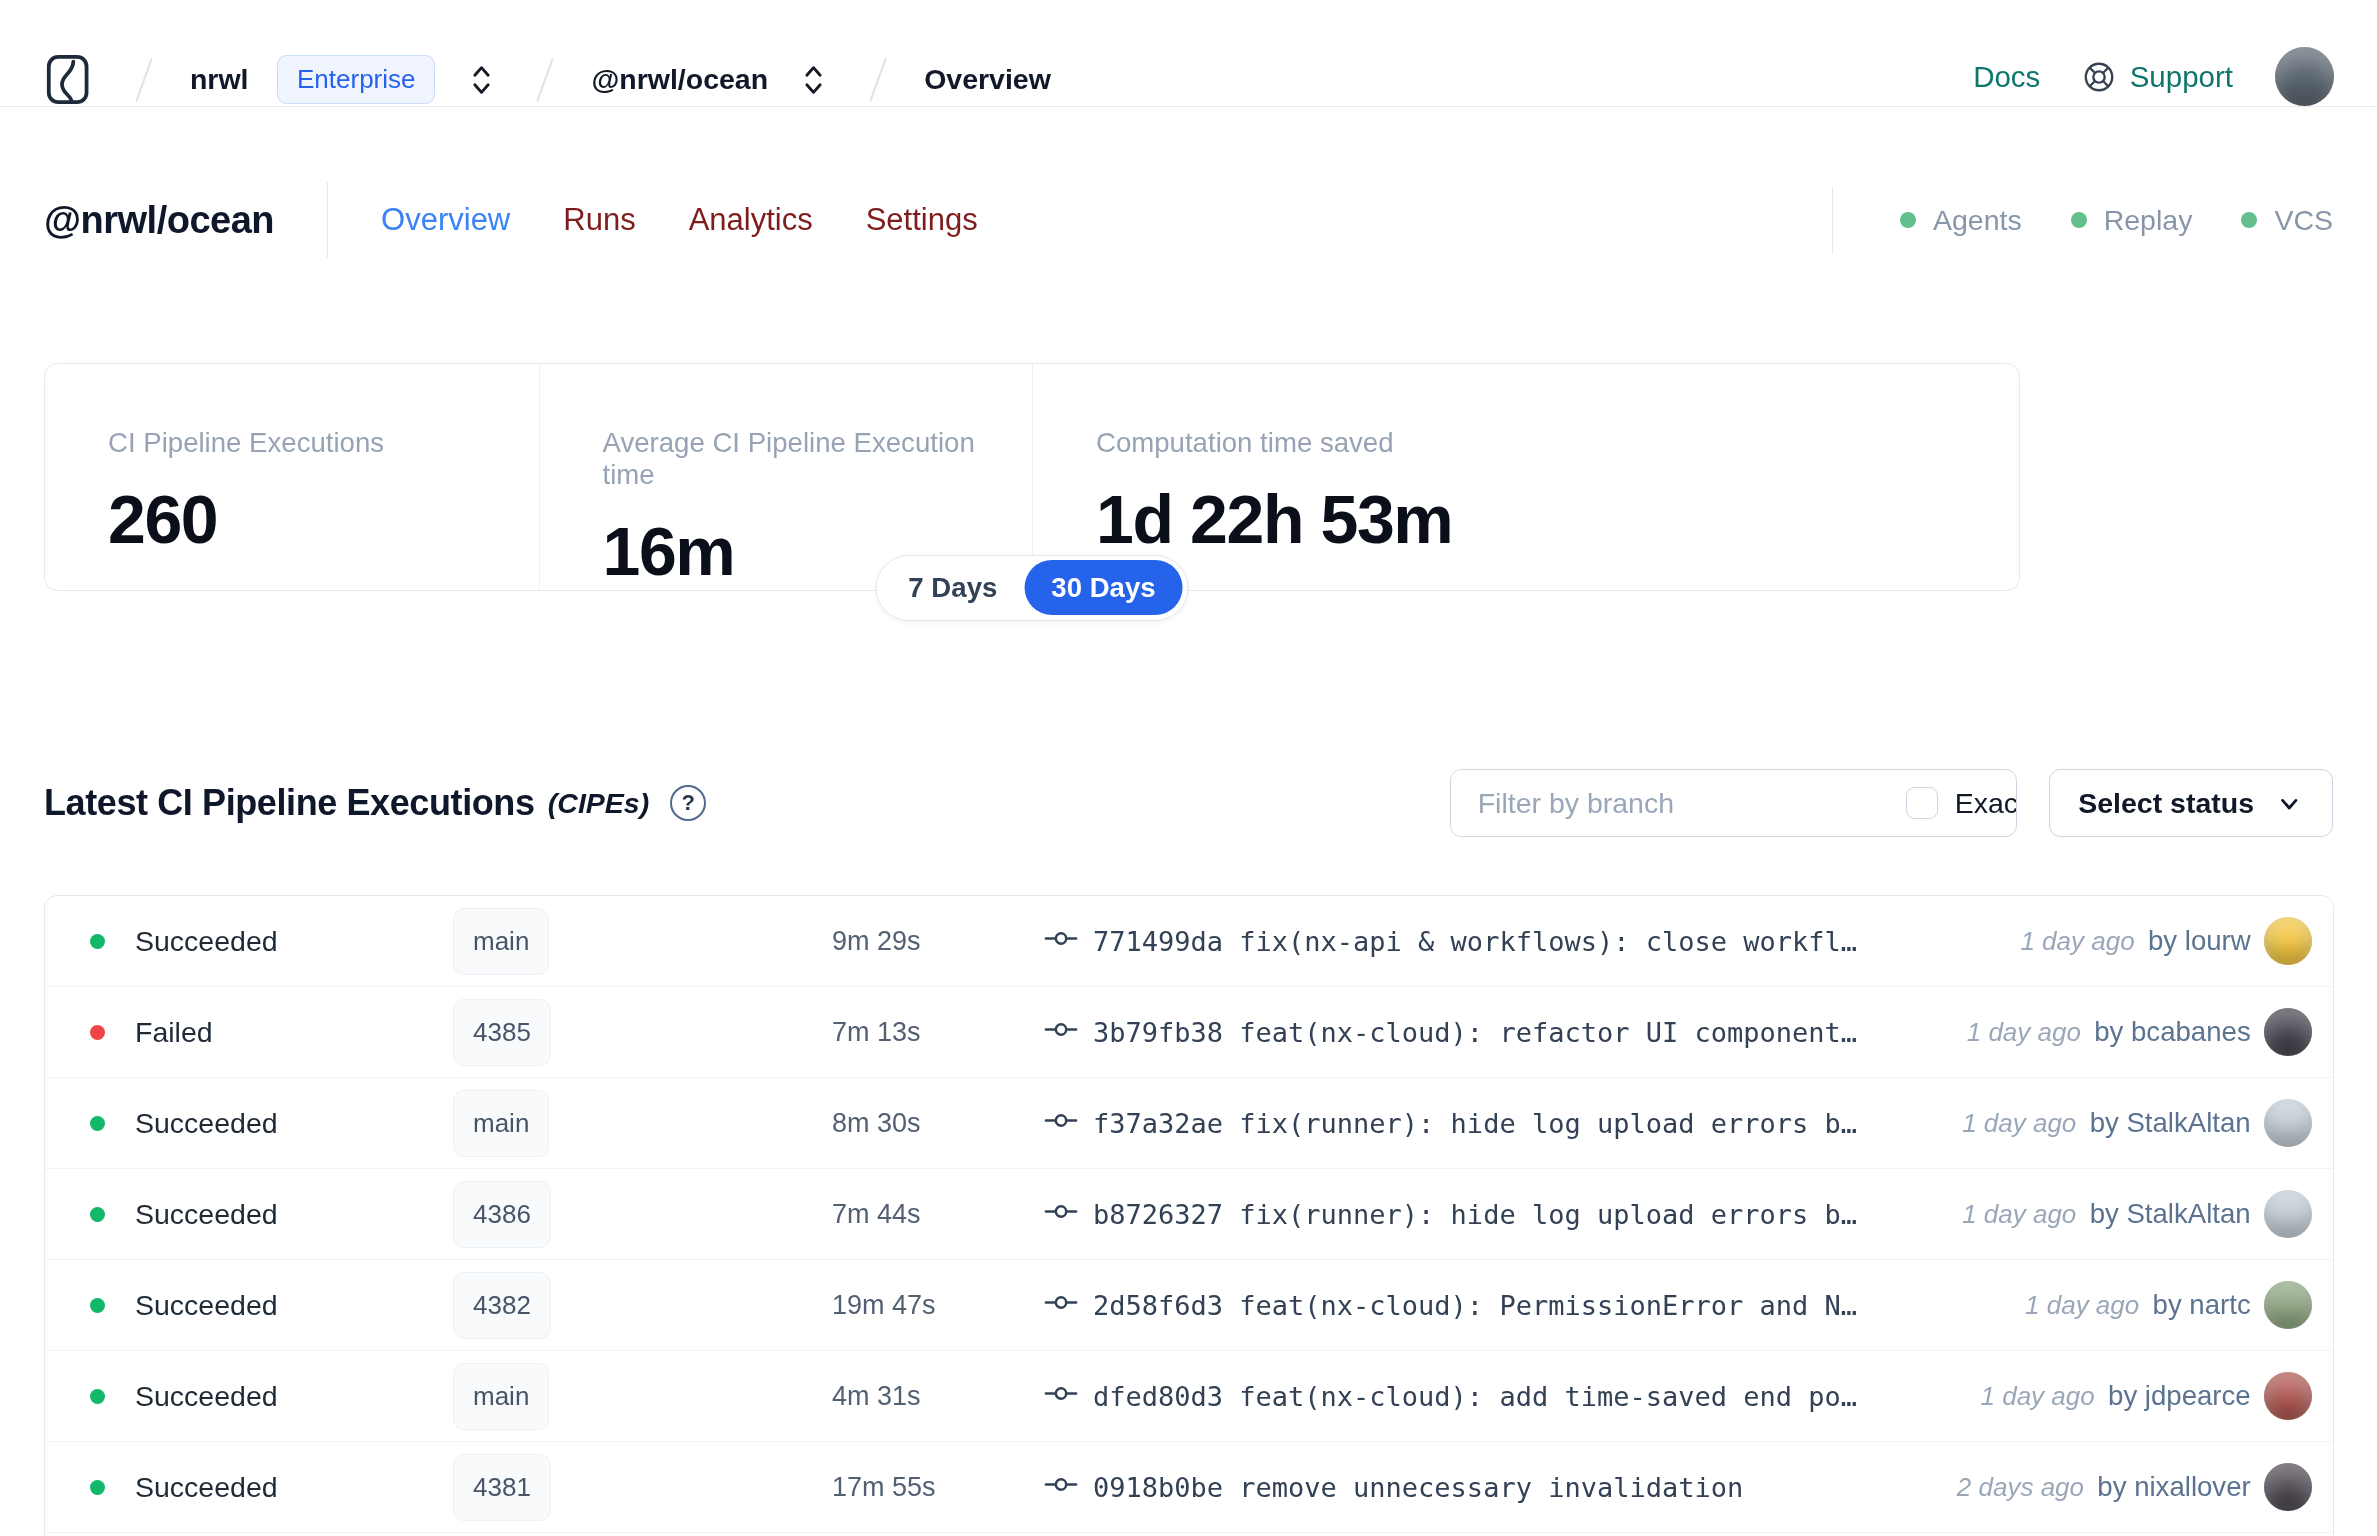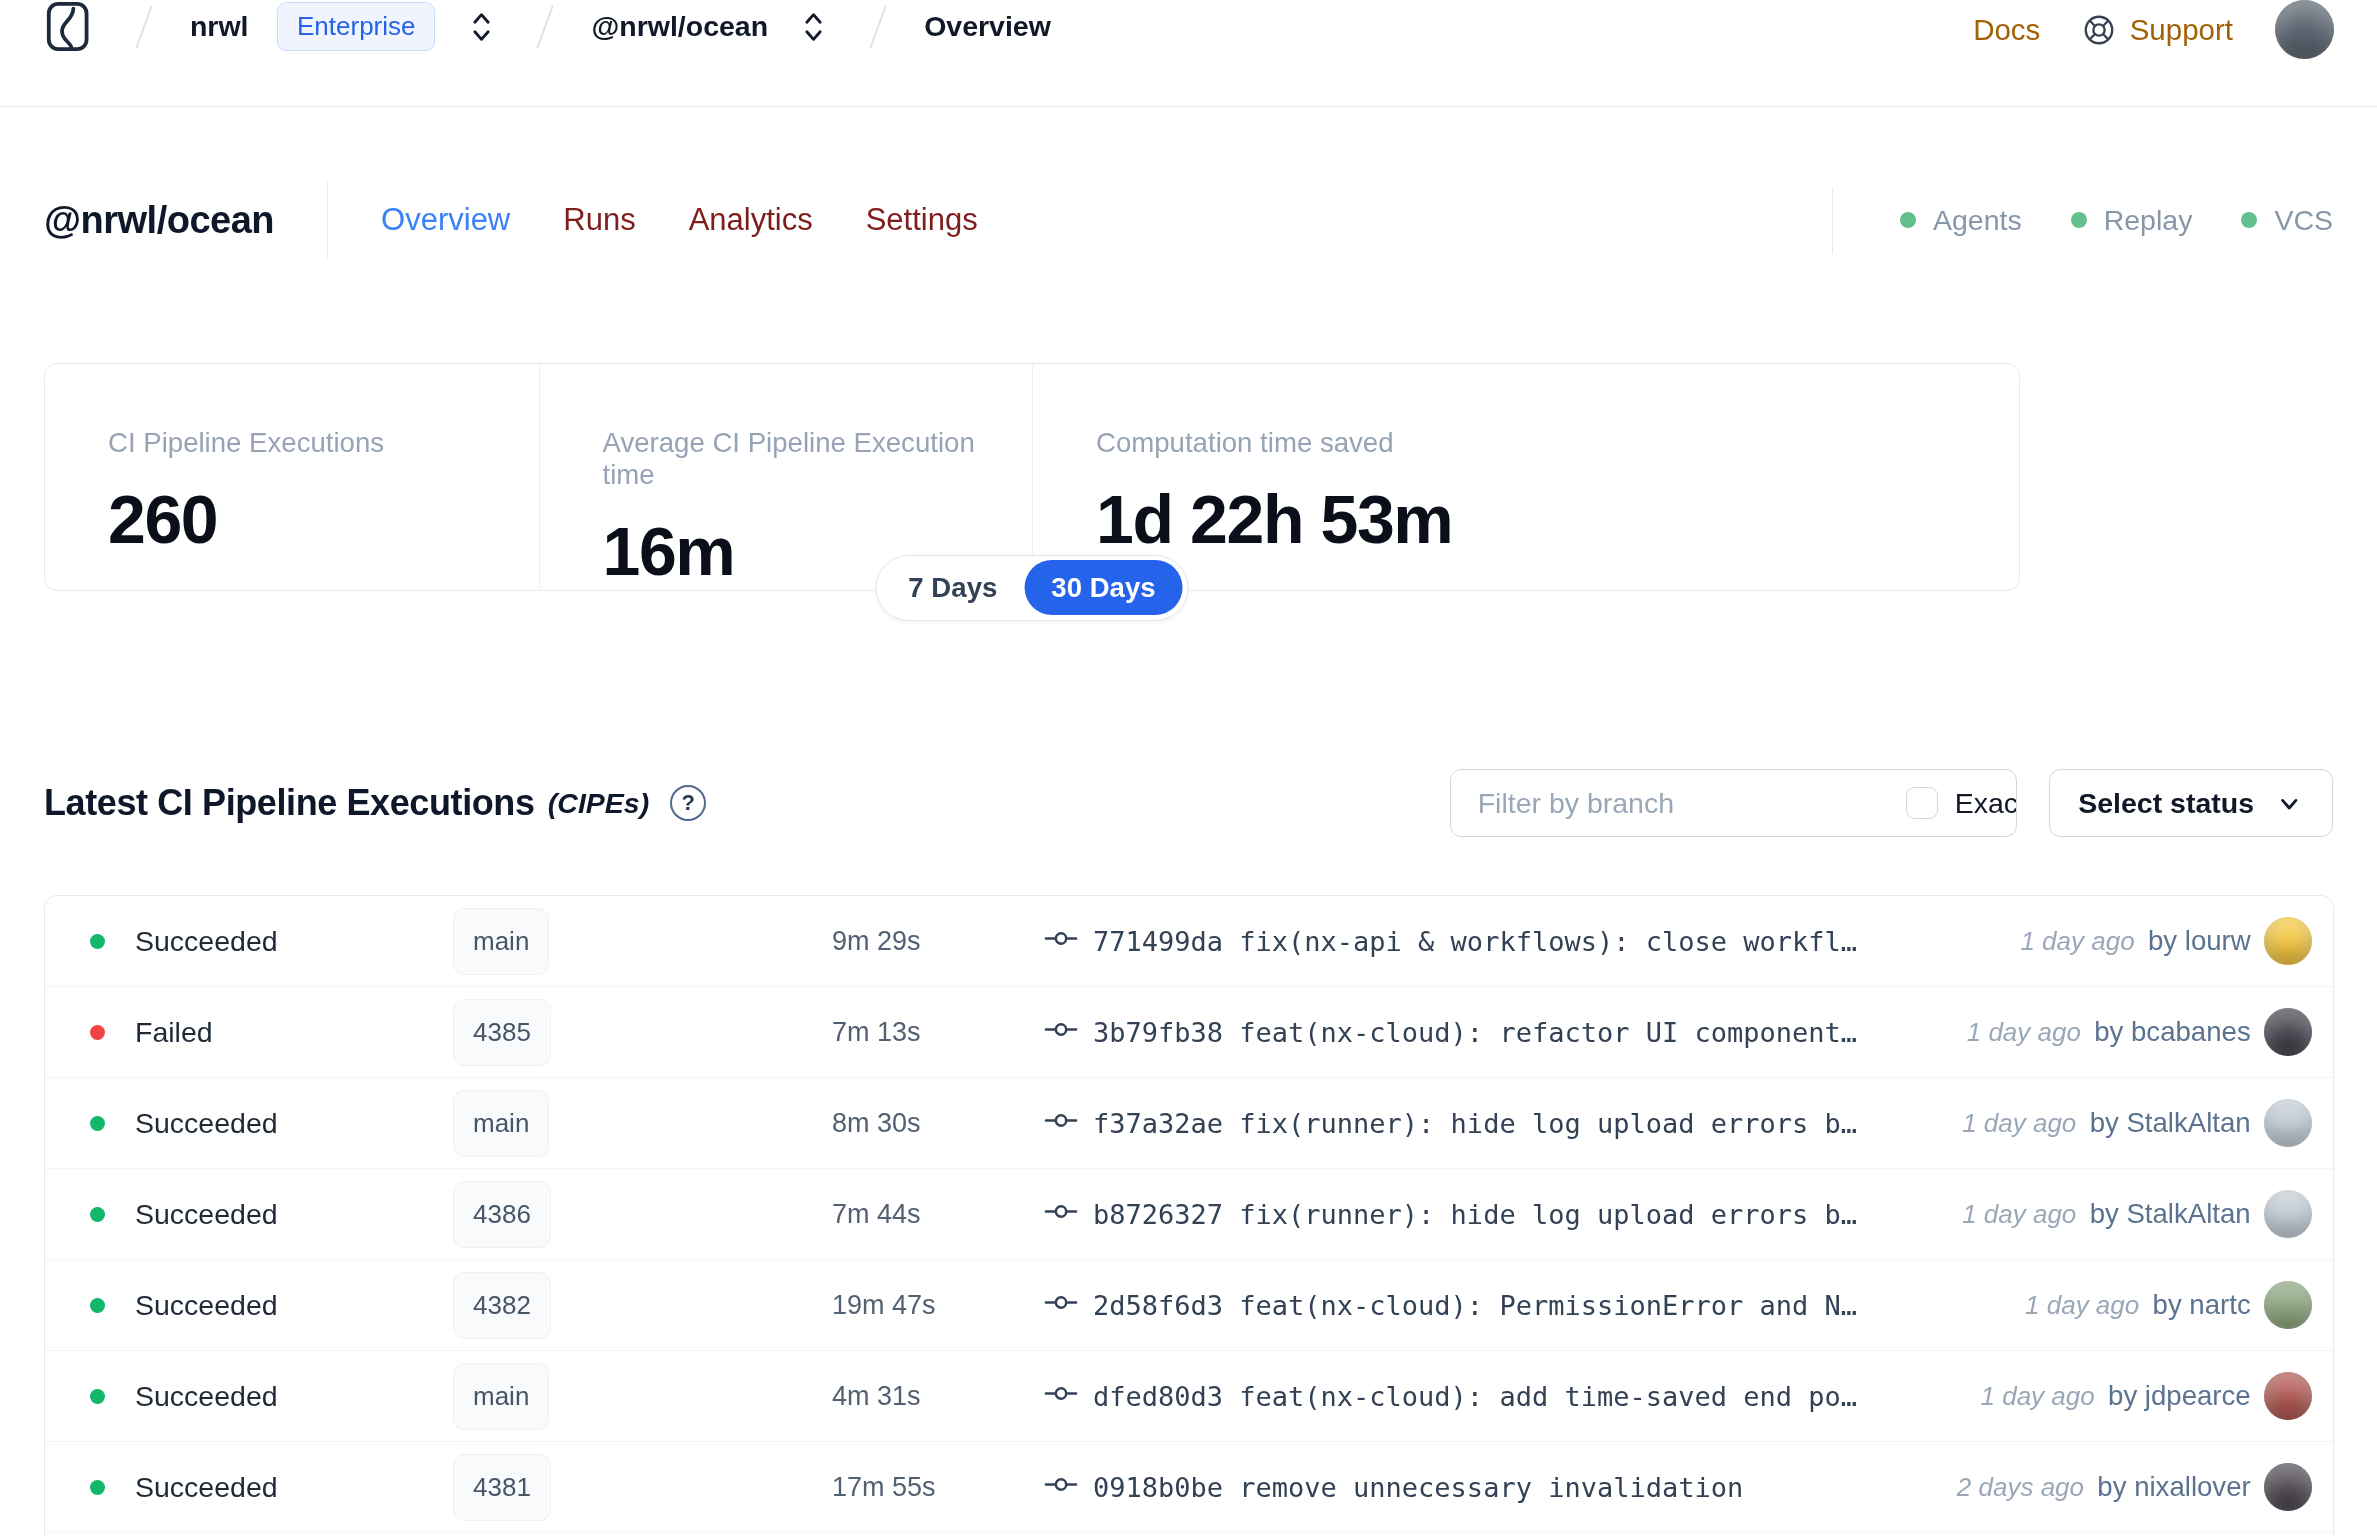--- a/index.html
+++ b/index.html
@@ -1,31 +1,31 @@
 <!DOCTYPE html>
 <html style="font-size:15px"><head>
 <meta charset="utf-8">
 <style>
   * { margin:0; padding:0; box-sizing:border-box; }
   html,body { width:2378px; height:1537px; overflow:hidden; background:#fff;
     font-family:"Liberation Sans", sans-serif; color:#1F2A37; }
 
   
   .navbar { position:absolute; top:0; left:0; width:2378px; height:107px;
-    display:flex; align-items:flex-start; justify-content:space-between;
+    display:flex; align-items:flex-end; justify-content:space-between;
     padding:0 44px; border-bottom:1px solid #E8ECF1; background:#fff; }
   .nav-left { display:flex; align-items:center; gap:28.5px; }
   .logo-box { width:53px; height:53px; display:flex; align-items:center; justify-content:center; cursor:pointer; }
   .slash { width:1.9px; height:46px; background:#DDE3EA; transform:rotate(20deg); border-radius:1.9px; margin:0 17px; }
   .crumb { font-size:28.5px; font-weight:600; color:#111827; }
   .ent-badge { font-size:26px; font-weight:500; color:#2563EB; background:#EFF4FF;
     border:1px solid #C9DAFB; border-radius:9.5px; padding:7.6px 19px; cursor:pointer; }
   .updown { display:flex; align-items:center; justify-content:center; background:none; border:none; cursor:pointer; padding:3.8px; }
   .nav-right { display:flex; align-items:center; gap:42px; }
-  .nav-link { font-size:29.5px; font-weight:500; color:#a16207; text-decoration:none; cursor:pointer; display:flex; align-items:center; gap:13.3px; }
+  .nav-link { font-size:29.5px; font-weight:500; color:#0f766e; text-decoration:none; cursor:pointer; display:flex; align-items:center; gap:13.3px; }
   .avatar { border-radius:50%; box-shadow:inset 0 13.3px 21px rgba(255,255,255,.35), inset 0 -11.4px 17px rgba(0,0,0,.25); }
   .nav-avatar { width:59px; height:59px; cursor:pointer; }
 
   
   .page-header { position:absolute; top:183px; left:44px; right:44px; height:74px;
     display:flex; align-items:center; }
   .ws-title { font-size:38px; font-weight:700; color:#0F172A; letter-spacing:-0.5px; }
   .vdiv { width:1px; height:76px; background:#E4E9EF; margin:0 53px; }
   .tabs { display:flex; align-items:center; gap:53px; }
   .tab { font-size:31px; font-weight:500; color:#7f1d1d; cursor:pointer; }

